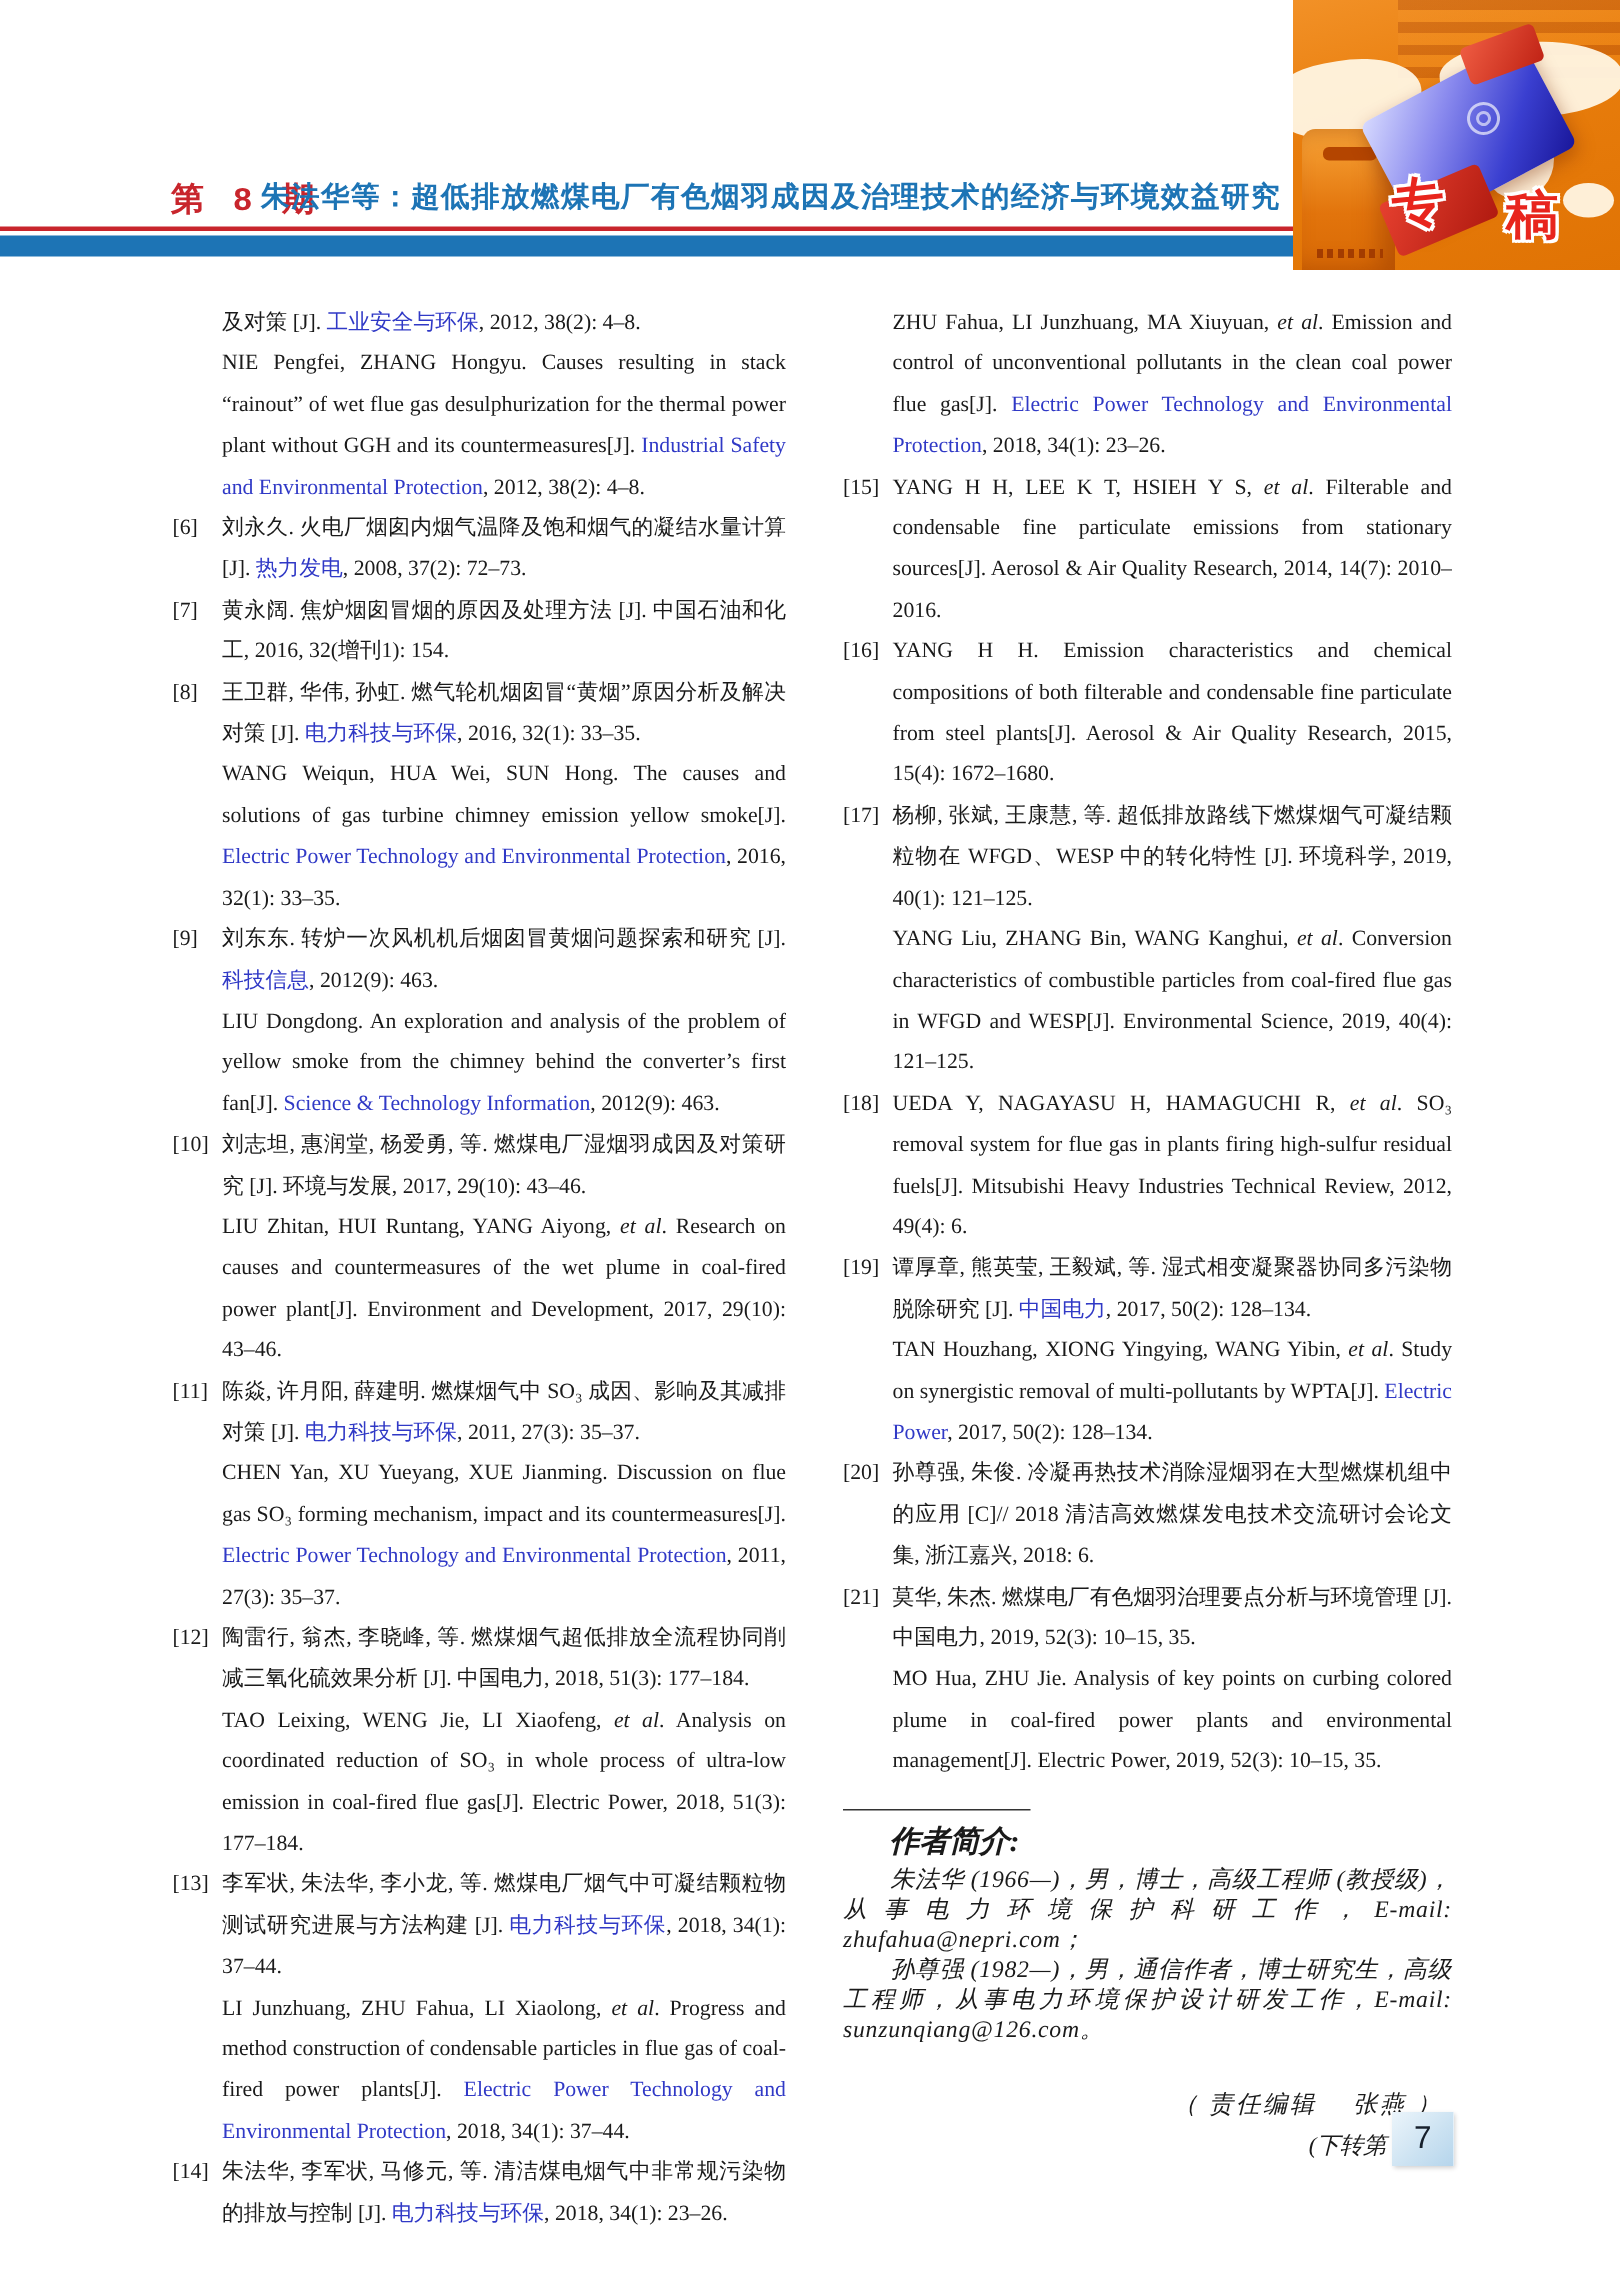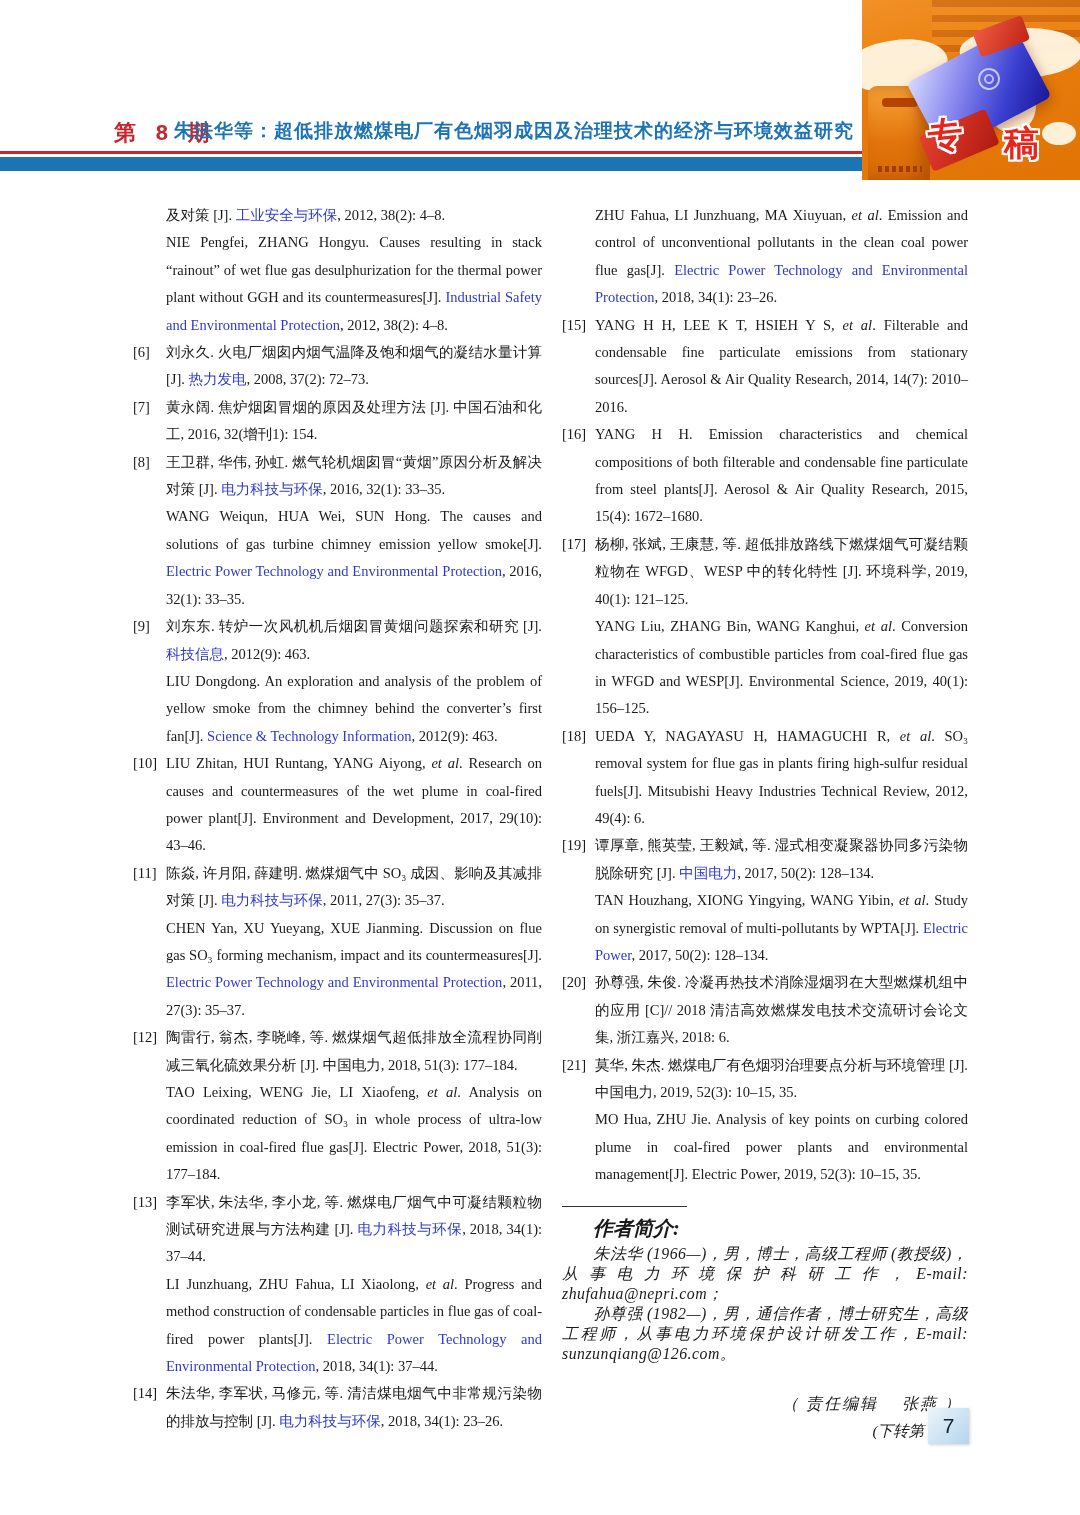--- a/index.html
+++ b/index.html
@@ -42,21 +42,21 @@
         border-radius:50%;}
   .stamp:after{content:"";position:absolute;left:4px;top:4px;width:6px;height:6px;border:2px solid rgba(255,255,255,.6);border-radius:50%;}
   .badge-char{position:absolute;font-weight:bold;font-size:35px;color:#e8251d;font-family:"Liberation Serif",serif;
         text-shadow:-2px 0 0 #fff,2px 0 0 #fff,0 -2px 0 #fff,0 2px 0 #fff,
                     -2px -2px 0 #fff,2px 2px 0 #fff,-2px 2px 0 #fff,2px -2px 0 #fff;}
   .badge-char-1{left:66px;top:112px;transform:rotate(-6deg);}
   .badge-char-2{left:142px;top:120px;}
 
   
   .col{position:absolute;top:202px;font-size:14.5px;line-height:27.4px;}
-  .col-left{left:133px;width:409px;}
+  .col-left{left:115px;width:409px;}
   .col-right{left:562px;width:406px;}
   .ref-item{display:flex;}
   .ref-num{flex:0 0 33px;}
   .ref-body{flex:1;min-width:0;}
   .ref-para{text-align:justify;}
   .jlink{color:#3039c6;}
   .ital{font-style:italic;}
 
   
   .bio-rule{width:125px;height:0;border-top:1.5px solid #333;margin:17px 0 5px 0;}
@@ -130,20 +130,21 @@
       <div class="ref-item">
         <span class="ref-num">[9]</span>
         <div class="ref-body">
           <div class="ref-para"><span>刘东东. 转炉一次风机机后烟囱冒黄烟问题探索和研究 [J]. </span><span class="jlink">科技信息</span><span>, 2012(9): 463.</span></div>
           <div class="ref-para"><span>LIU Dongdong. An exploration and analysis of the problem of yellow smoke from the chimney behind the converter’s first fan[J]. </span><span class="jlink">Science &amp; Technology Information</span><span>, 2012(9): 463.</span></div>
         </div>
       </div>
       <div class="ref-item">
         <span class="ref-num">[10]</span>
         <div class="ref-body">
+          <div class="ref-para"><span>刘志坦, 惠润堂, 杨爱勇, 等. 燃煤电厂湿烟羽成因及对策研究 [J]. 环境与发展, 2017, 29(10): 43–46.</span></div>
           <div class="ref-para"><span>LIU Zhitan, HUI Runtang, YANG Aiyong, </span><span class="ital">et al</span><span>. Research on causes and countermeasures of the wet plume in coal-fired power plant[J]. Environment and Development, 2017, 29(10): 43–46.</span></div>
         </div>
       </div>
       <div class="ref-item">
         <span class="ref-num">[11]</span>
         <div class="ref-body">
           <div class="ref-para"><span>陈焱, 许月阳, 薛建明. 燃煤烟气中 SO₃ 成因、影响及其减排对策 [J]. </span><span class="jlink">电力科技与环保</span><span>, 2011, 27(3): 35–37.</span></div>
           <div class="ref-para"><span>CHEN Yan, XU Yueyang, XUE Jianming. Discussion on flue gas SO₃ forming mechanism, impact and its countermeasures[J]. </span><span class="jlink">Electric Power Technology and Environmental Protection</span><span>, 2011, 27(3): 35–37.</span></div>
         </div>
       </div>
@@ -186,21 +187,21 @@
         <div class="ref-item">
           <span class="ref-num">[16]</span>
           <div class="ref-body">
             <div class="ref-para"><span>YANG H H. Emission characteristics and chemical compositions of both filterable and condensable fine particulate from steel plants[J]. Aerosol &amp; Air Quality Research, 2015, 15(4): 1672–1680.</span></div>
           </div>
         </div>
         <div class="ref-item">
           <span class="ref-num">[17]</span>
           <div class="ref-body">
             <div class="ref-para"><span>杨柳, 张斌, 王康慧, 等. 超低排放路线下燃煤烟气可凝结颗粒物在 WFGD、WESP 中的转化特性 [J]. 环境科学, 2019, 40(1): 121–125.</span></div>
-            <div class="ref-para"><span>YANG Liu, ZHANG Bin, WANG Kanghui, </span><span class="ital">et al</span><span>. Conversion characteristics of combustible particles from coal-fired flue gas in WFGD and WESP[J]. Environmental Science, 2019, 40(1): 156–125.</span></div>
+            <div class="ref-para"><span>YANG Liu, ZHANG Bin, WANG Kanghui, </span><span class="ital">et al</span><span>. Conversion characteristics of combustible particles from coal-fired flue gas in WFGD and WESP[J]. Environmental Science, 2019, 40(4): 121–125.</span></div>
           </div>
         </div>
         <div class="ref-item">
           <span class="ref-num">[18]</span>
           <div class="ref-body">
             <div class="ref-para"><span>UEDA Y, NAGAYASU H, HAMAGUCHI R, </span><span class="ital">et al</span><span>. SO₃ removal system for flue gas in plants firing high-sulfur residual fuels[J]. Mitsubishi Heavy Industries Technical Review, 2012, 49(4): 6.</span></div>
           </div>
         </div>
         <div class="ref-item">
           <span class="ref-num">[19]</span>

